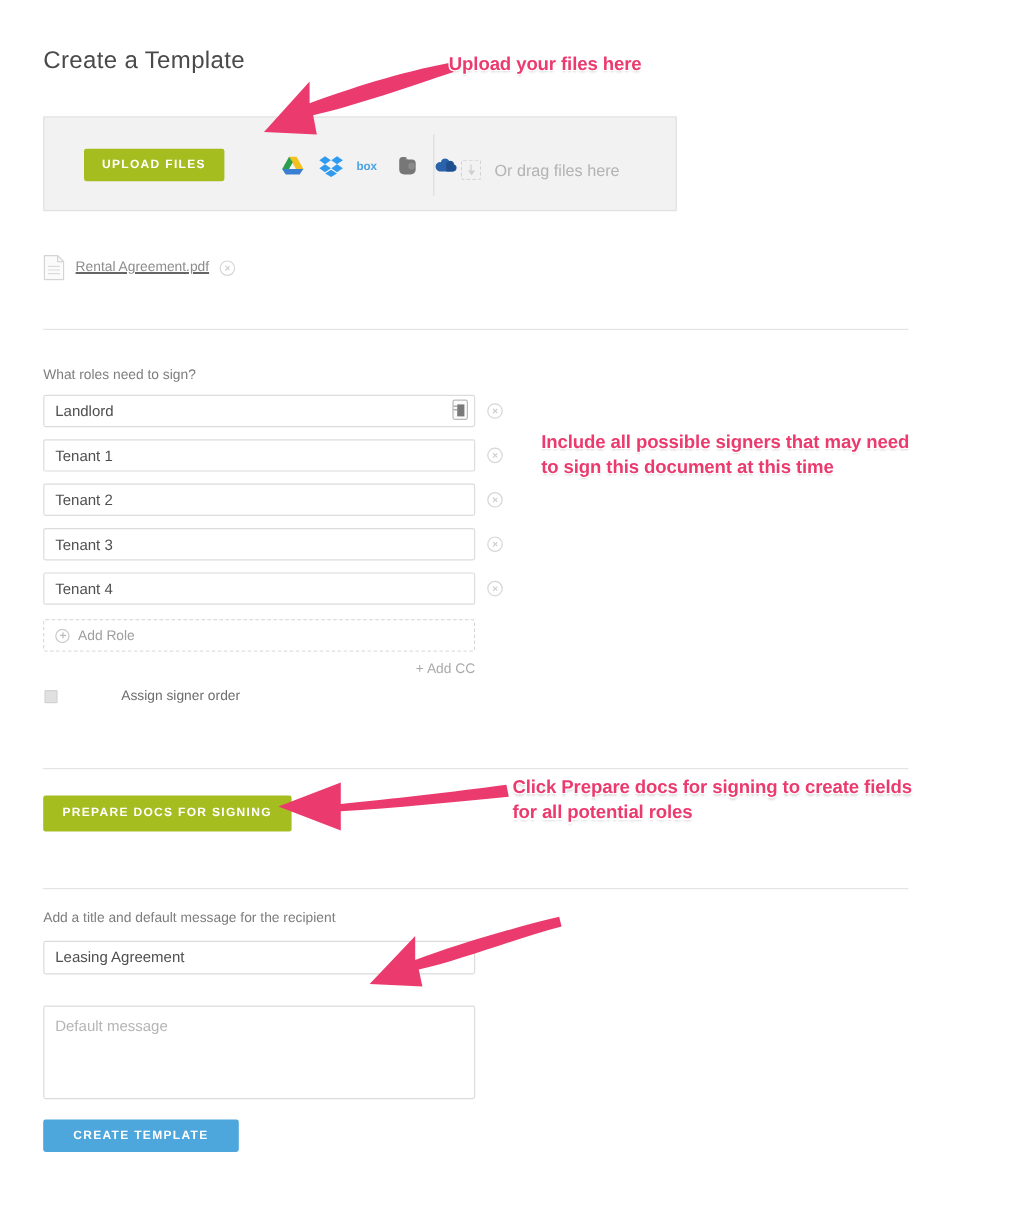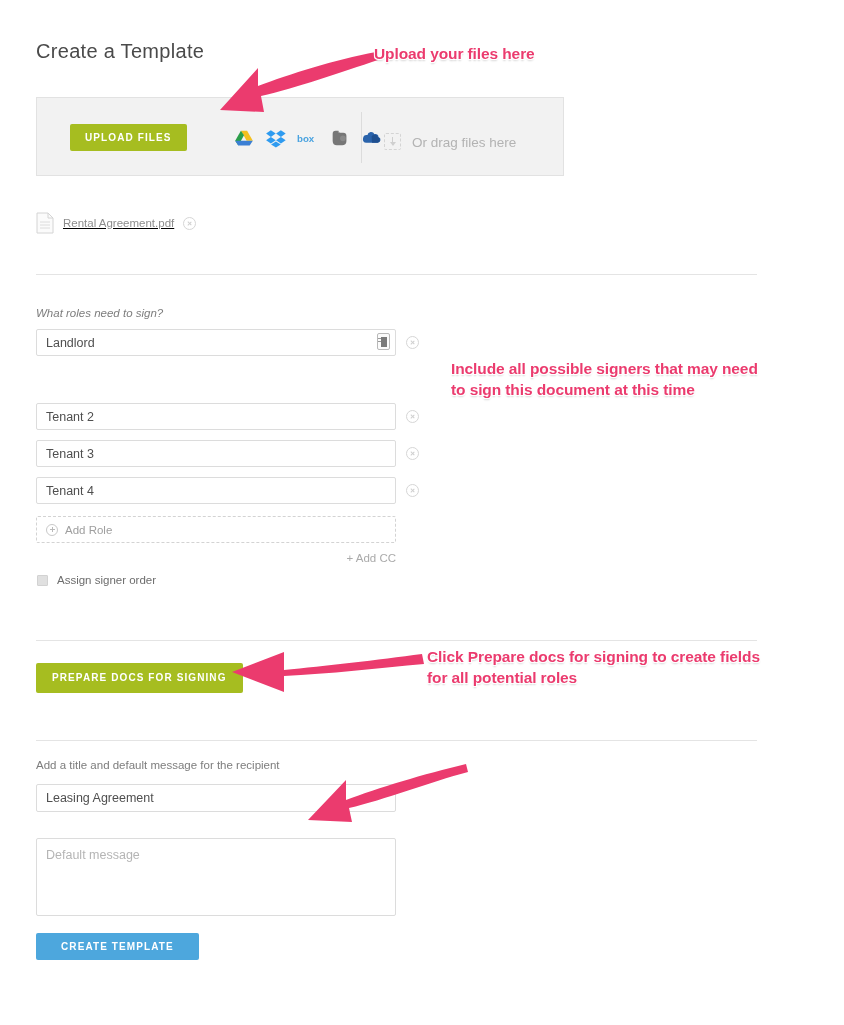--- a/index.html
+++ b/index.html
@@ -183,21 +183,21 @@
   .hr-2 { top: 640px; }
   .hr-3 { top: 740px; }
 
   
   .section-label {
     position: absolute;
     font-size: 11.5px;
     color: #7d7d7d;
     white-space: nowrap;
   }
-  .roles-label { left: 36px; top: 307px; font-style: italic; }
+  .roles-label { left: 36px; top: 307px; }
 
   .role-row {
     position: absolute;
     left: 36px;
     display: flex;
     align-items: center;
     gap: 10px;
   }
   .role-input {
     width: 360px;
@@ -311,20 +311,21 @@
     border: 1px solid #d2d2d2;
     box-sizing: border-box;
     border-radius: 1px;
     cursor: pointer;
     flex: none;
   }
   .signer-order-text {
     font-size: 11.5px;
     color: #6d6d6d;
     white-space: nowrap;
+    margin-left: 44px;
   }
 
   
   .prepare-btn {
     position: absolute;
     left: 36px;
     top: 663px;
     height: 30px;
     padding: 0 16px;
     background: #a6bd20;
@@ -484,20 +485,26 @@
   <div class="section-label roles-label">What roles need to sign?</div>
 
   <div class="role-row" style="top:329px;">
     <div class="role-input-wrap">
       <input class="role-input" type="text" value="Landlord" style="">
       <button class="addressbook-btn"></button>
     </div>
     <span class="remove-circle"></span>
   </div>
 
+  <div class="role-row" style="top:366px;">
+    <div class="role-input-wrap">
+      <input class="role-input" type="text" value="Tenant 1" style="">
+    </div>
+    <span class="remove-circle"></span>
+  </div>
 
   <div class="role-row" style="top:403px;">
     <div class="role-input-wrap">
       <input class="role-input" type="text" value="Tenant 2" style="">
     </div>
     <span class="remove-circle"></span>
   </div>
 
   <div class="role-row" style="top:440px;">
     <div class="role-input-wrap">

